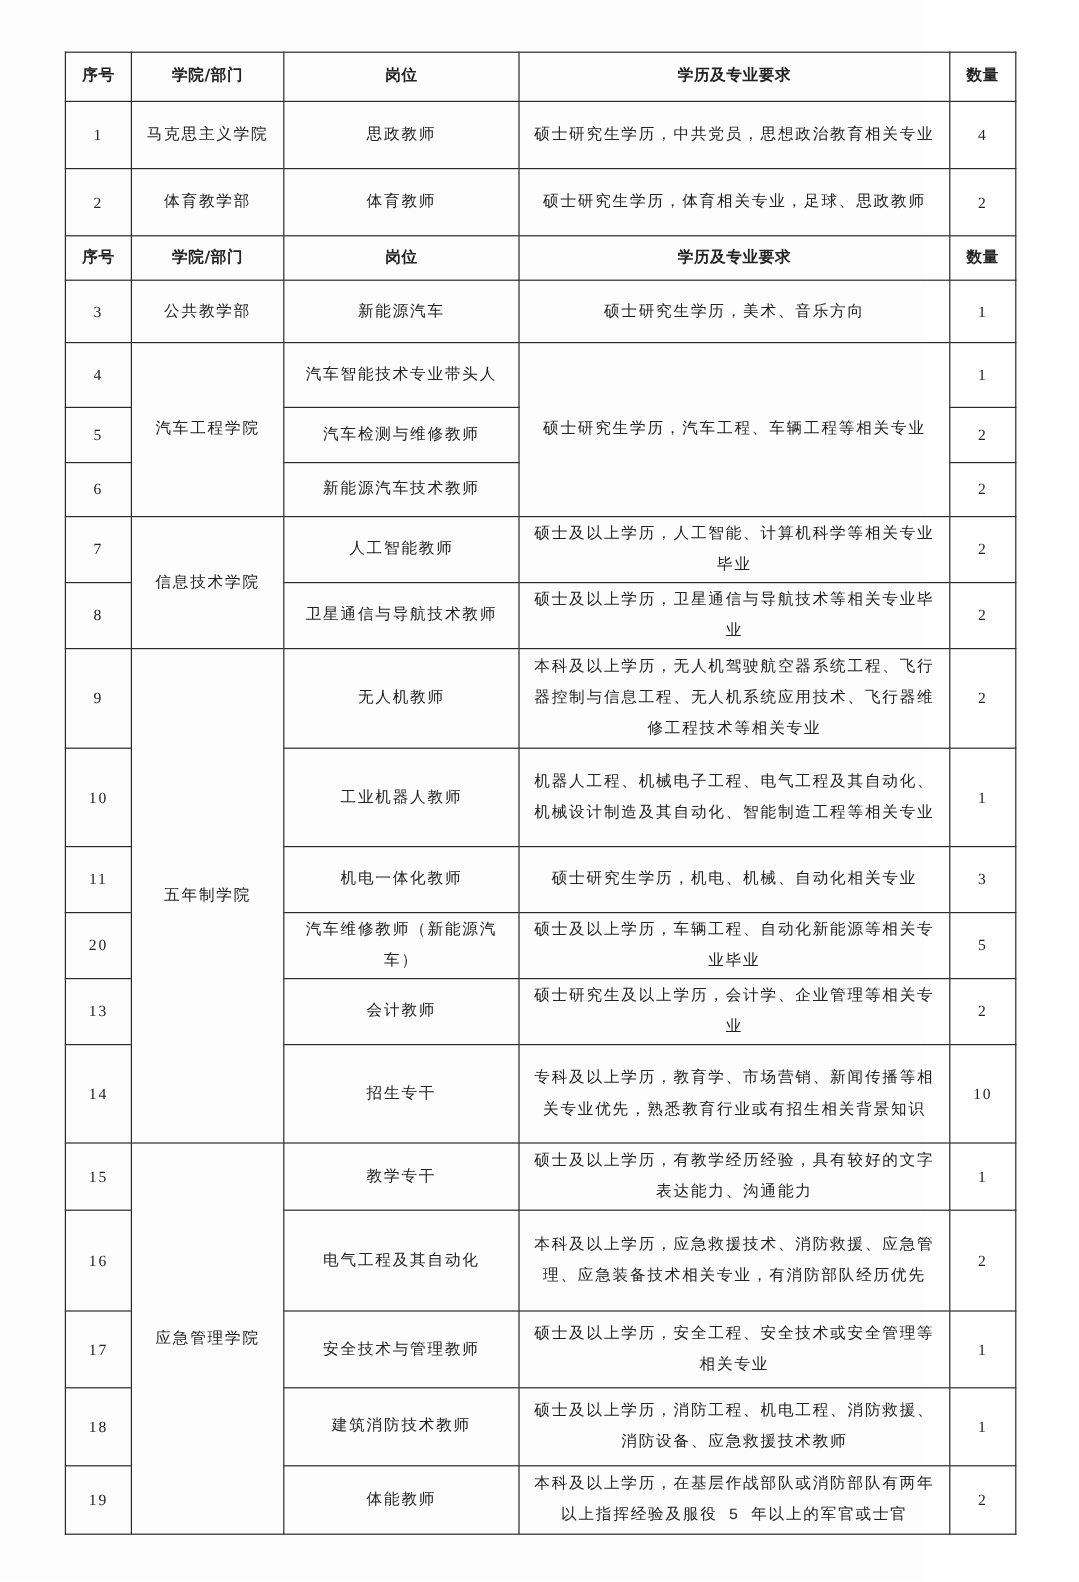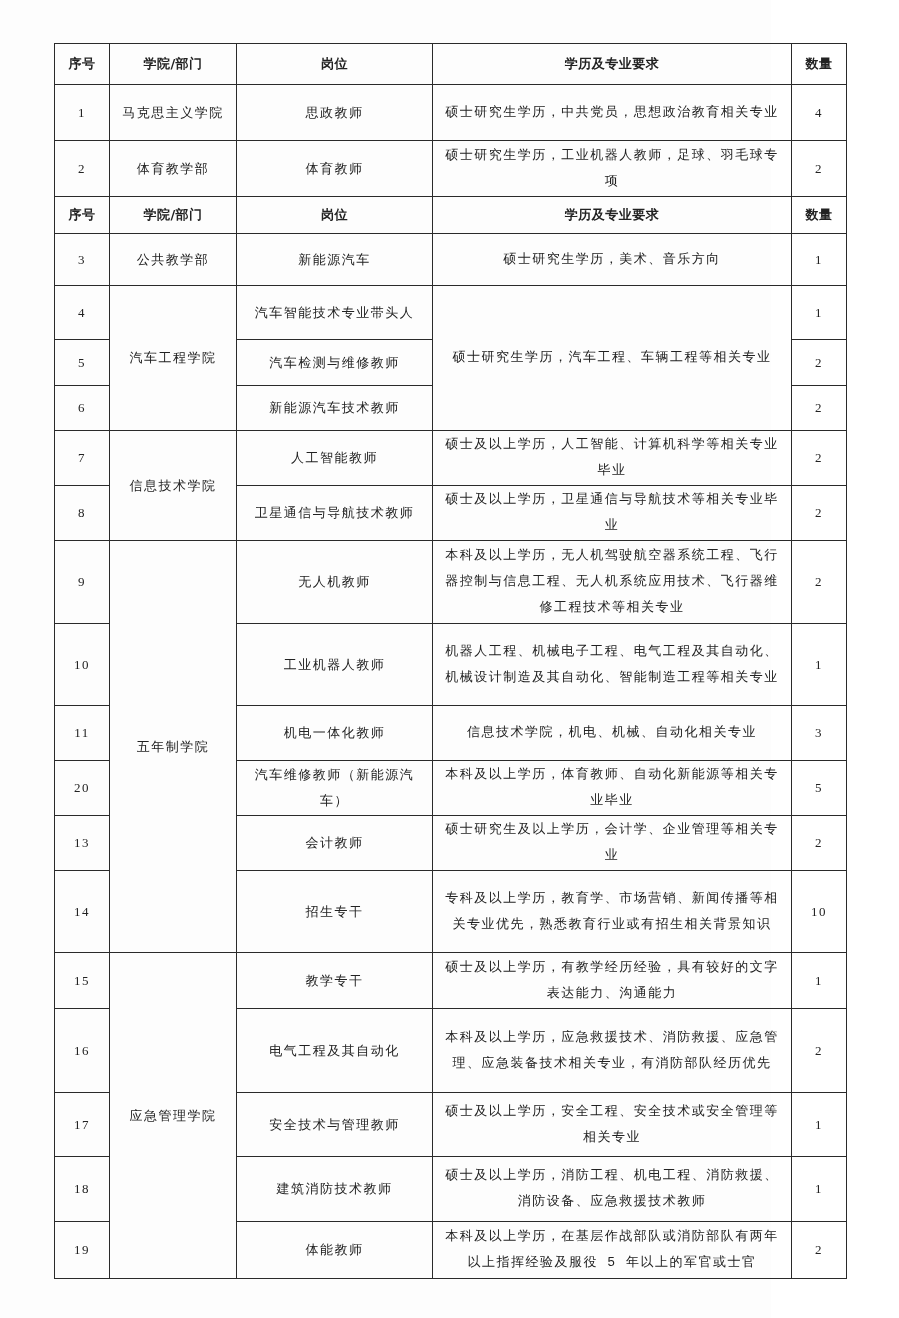--- a/index.html
+++ b/index.html
@@ -91,21 +91,21 @@
         <td class="dept">马克思主义学院</td>
         <td>思政教师</td>
         <td class="req">硕士研究生学历，中共党员，思想政治教育相关专业</td>
         <td class="qty">4</td>
       </tr>
 
       <tr style="height:56px">
         <td class="no">2</td>
         <td class="dept">体育教学部</td>
         <td>体育教师</td>
-        <td class="req">硕士研究生学历，工业机器人教师，足球、羽毛球专项</td>
+        <td class="req">硕士研究生学历，体育相关专业，足球、思政教师</td>
         <td class="qty">2</td>
       </tr>
 
       <tr style="height:37px">
         <th>序号</th>
         <th>学院/部门</th>
         <th>岗位</th>
         <th>学历及专业要求</th>
         <th>数量</th>
       </tr>
@@ -159,27 +159,27 @@
       </tr>
       <tr style="height:82px">
         <td class="no">10</td>
         <td>工业机器人教师</td>
         <td class="req">机器人工程、机械电子工程、电气工程及其自动化、机械设计制造及其自动化、智能制造工程等相关专业</td>
         <td class="qty">1</td>
       </tr>
       <tr style="height:55px">
         <td class="no">11</td>
         <td>机电一体化教师</td>
-        <td class="req">信息技术学院，机电、机械、自动化相关专业</td>
+        <td class="req">硕士研究生学历，机电、机械、自动化相关专业</td>
         <td class="qty">3</td>
       </tr>
       <tr style="height:55px">
         <td class="no">20</td>
         <td>汽车维修教师（新能源汽车）</td>
-        <td class="req">本科及以上学历，体育教师、自动化新能源等相关专业毕业</td>
+        <td class="req">硕士及以上学历，车辆工程、自动化新能源等相关专业毕业</td>
         <td class="qty">5</td>
       </tr>
       <tr style="height:55px">
         <td class="no">13</td>
         <td>会计教师</td>
         <td class="req">硕士研究生及以上学历，会计学、企业管理等相关专业</td>
         <td class="qty">2</td>
       </tr>
       <tr style="height:82px">
         <td class="no">14</td>

